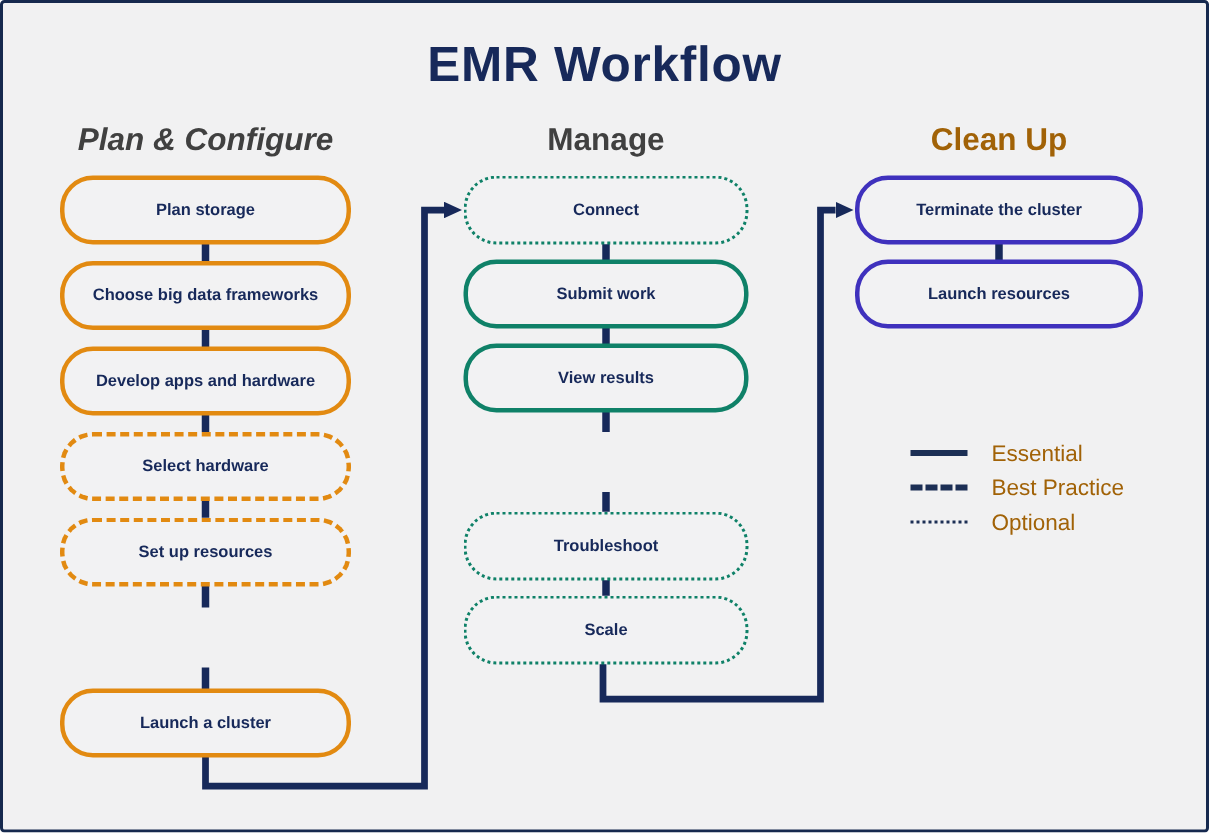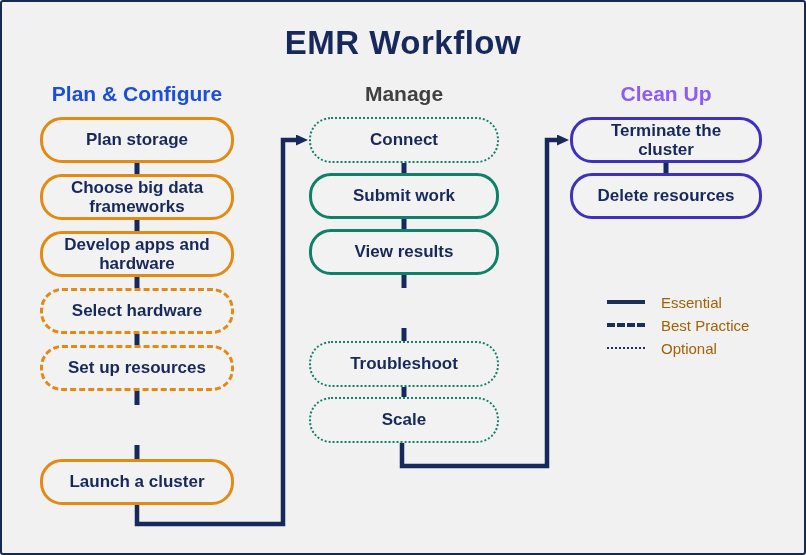--- a/index.html
+++ b/index.html
@@ -18,29 +18,29 @@
     position:absolute;top:22px;left:0;width:100%;
     margin:0;text-align:center;
     font-size:33px;font-weight:bold;color:#17295A;
     letter-spacing:0.5px;
   }
   .col-header{
     position:absolute;top:80px;
     margin:0;text-align:center;
     font-size:21px;font-weight:bold;
   }
-  .col-header.orange{color:#1d4ed8;}
+  .col-header.orange{color:#404040;font-style:italic;}
   .col-header.teal{color:#404040;}
-  .col-header.purple{color:#8b5cf6;}
+  .col-header.purple{color:#a16207;}
   .box{
     position:absolute;
     box-sizing:border-box;
     display:flex;align-items:center;justify-content:center;
     text-align:center;
-    font-size:17px;font-weight:bold;color:#17295A;
+    font-size:11px;font-weight:bold;color:#17295A;
     line-height:1.12;
     border-radius:22px;
     background:#F2F2F3;
     padding:2px 10px;
   }
   .box.orange{border-color:#E28A11;}
   .box.teal{border-color:#0F8168;}
   .box.purple{border-color:#3F31BD;}
   .box.solid{border-style:solid;border-width:3px;}
   .box.dashed{border-style:dashed;border-width:3px;}
@@ -111,21 +111,21 @@
   <div class="box orange dashed" style="left:38px;top:343px;width:194px;height:46px;">Set up resources</div>
   <div class="box orange solid" style="left:38px;top:457px;width:194px;height:46px;">Launch a cluster</div>
 
   <div class="box teal dotted" style="left:307px;top:115px;width:190px;height:46px;">Connect</div>
   <div class="box teal solid" style="left:307px;top:171px;width:190px;height:46px;">Submit work</div>
   <div class="box teal solid" style="left:307px;top:227px;width:190px;height:46px;">View results</div>
   <div class="box teal dotted" style="left:307px;top:339px;width:190px;height:46px;">Troubleshoot</div>
   <div class="box teal dotted" style="left:307px;top:395px;width:190px;height:46px;">Scale</div>
 
   <div class="box purple solid" style="left:568px;top:115px;width:192px;height:46px;">Terminate the cluster</div>
-  <div class="box purple solid" style="left:568px;top:171px;width:192px;height:46px;">Delete resources</div>
+  <div class="box purple solid" style="left:568px;top:171px;width:192px;height:46px;">Launch resources</div>
 
   <div class="legend">
     <div class="legend-row">
       <span class="swatch sw-solid"></span>
       <span>Essential</span>
     </div>
     <div class="legend-row">
       <span class="swatch sw-dashed"></span>
       <span>Best Practice</span>
     </div>

